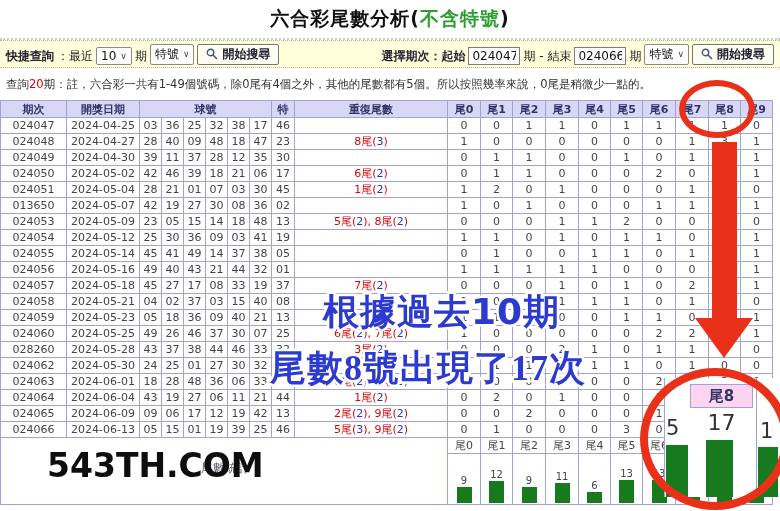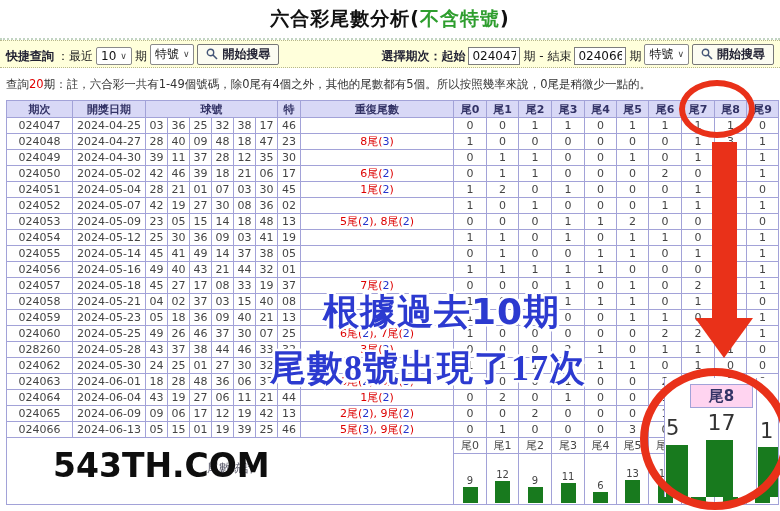--- a/index.html
+++ b/index.html
@@ -23,21 +23,21 @@
   .tb-input { width:52px; height:18px; border:1px solid #7d7d7d; font-size:12px; padding:0 3px;
               font-family:"DejaVu Sans",sans-serif; color:#111; background:#fff; }
   .tb-btn { display:inline-flex; align-items:center; gap:4px; background:#fcfcf2; border:1px solid #777;
             border-radius:2px; padding:1px 8px; font-size:12px; font-weight:bold; color:#223; cursor:pointer; }
 
   
   .note { height:14px; display:flex; align-items:center; padding:16px 6px; font-size:11.5px; color:#333; }
   .note .red { color:#e00000; }
 
   
-  table.main { border-collapse:collapse; table-layout:fixed; margin-left:6px; width:771px; font-size:11px; }
+  table.main { border-collapse:collapse; table-layout:fixed; margin-left:0; width:771px; font-size:11px; }
   table.main th, table.main td { border:1px solid #a2a2d8; text-align:center; overflow:hidden; white-space:nowrap; }
   table.main thead th { background:#d8d8f6; color:#333366; font-weight:bold; height:17px; }
   table.main td { height:16px; color:#444; background:#fff; }
   td.ball { color:#ea1fc4; }
   td.special { color:#222; }
   td.repeat { color:#dd0000; }
   .rr { color:#dd0000; } .rb { color:#2233cc; }
   td.v0 { background:#f7f7fd; color:#555; }
   td.v1 { background:#ffd4f2; color:#555; }
   td.v2 { background:#f650e0; color:#333; }
@@ -278,21 +278,21 @@
           <td class="v0">0</td>
           <td class="v1">1</td>
           <td class="v0">0</td>
           <td class="v0">0</td>
           <td class="v0">0</td>
           <td class="v1">1</td>
           <td class="v1">1</td>
           <td class="v0">0</td>
         </tr>
         <tr>
-          <td>024052</td>
+          <td>013650</td>
           <td>2024-05-07</td>
           <td class="ball">42</td>
           <td class="ball">19</td>
           <td class="ball">27</td>
           <td class="ball">30</td>
           <td class="ball">08</td>
           <td class="ball">36</td>
           <td class="special">02</td>
           <td class="repeat"></td>
           <td class="v1">1</td>

